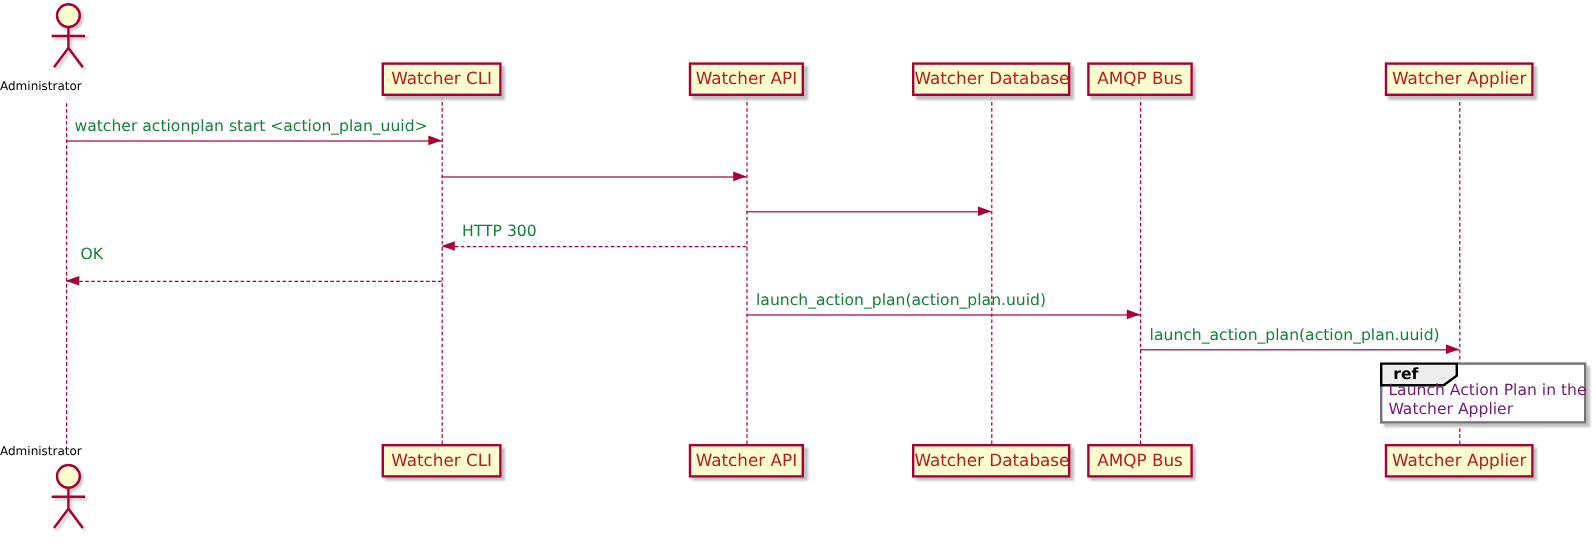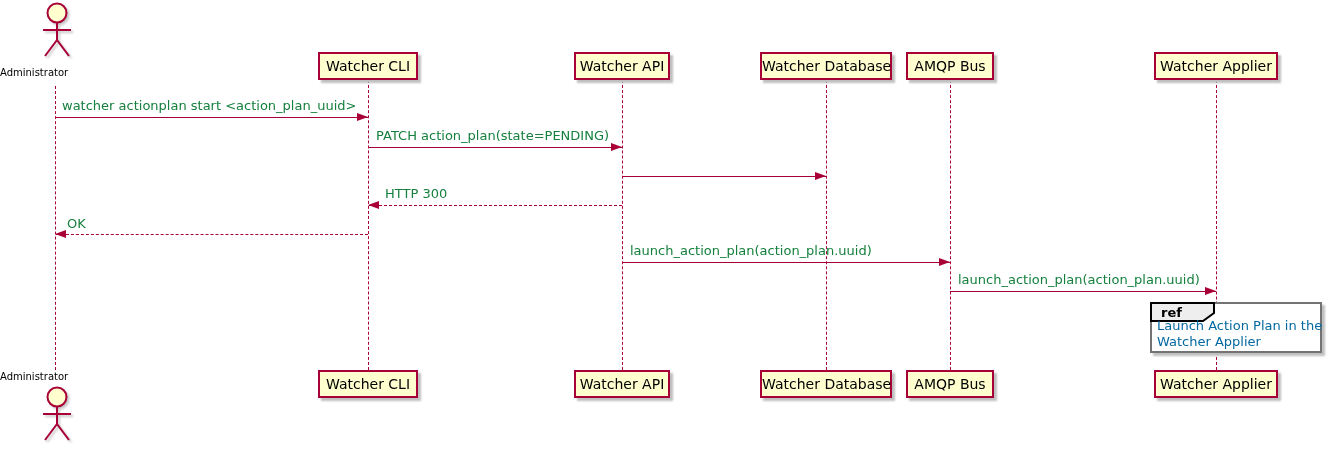--- a/index.html
+++ b/index.html
@@ -6,21 +6,21 @@
   .canvas{
     position:relative;width:1330px;height:456px;background:#ffffff;
     font-family:"DejaVu Sans","Liberation Sans",sans-serif;
     overflow:hidden;color:#000;
   }
   .lifeline{
     position:absolute;width:0;border-left:1px dashed #A80036;
   }
   .pbox{
     position:absolute;height:24px;line-height:24px;text-align:center;
-    background:#FEFECE;border:2px solid #A80036;font-size:14px;color:#000000;
+    background:#FEFECE;border:2px solid #A80036;font-size:14px;color:#b91c1c;
     box-shadow:3px 3px 2px #bfbfbf;white-space:nowrap;
   }
   .msg-label{
     position:absolute;font-size:13px;height:16px;line-height:16px;
     color:#15803d;white-space:nowrap;
   }
   .msg-line{position:absolute;height:0;}
   .msg-line.solid{border-top:1.5px solid #A80036;}
   .msg-line.dashed{border-top:1.5px dashed #A80036;}
   .arrow-right{
@@ -40,21 +40,21 @@
   .refbox{
     position:absolute;left:1150px;top:302px;width:168px;height:47px;
     background:#ffffff;border:2px solid #737373;box-shadow:3px 3px 2px #bfbfbf;
     box-sizing:content-box;
   }
   .ref-tab{position:absolute;left:-2px;top:-2px;}
   .ref-tab-text{
     position:absolute;left:9px;top:1px;font-size:13px;font-weight:bold;color:#000;
   }
   .ref-body{
-    position:absolute;left:5px;top:14px;font-size:13px;line-height:15.5px;color:#0369a1;
+    position:absolute;left:5px;top:14px;font-size:13px;line-height:15.5px;color:#701a75;
     white-space:nowrap;
   }
 </style>
 </head>
 <body>
 
 <div class="canvas">
 
   <div class="lifeline" style="left:55px;top:86px;height:284px"></div>
   <div class="lifeline" style="left:368px;top:80px;height:290px"></div>
@@ -75,32 +75,31 @@
   <div class="pbox" style="left:318px;top:52px;width:96px">Watcher CLI</div>
   <div class="pbox" style="left:574px;top:52px;width:92px">Watcher API</div>
   <div class="pbox" style="left:760px;top:52px;width:128px">Watcher Database</div>
   <div class="pbox" style="left:906px;top:52px;width:84px">AMQP Bus</div>
   <div class="pbox" style="left:1154px;top:52px;width:120px">Watcher Applier</div>
 
   <div class="msg-label" style="left:62px;top:98px">watcher actionplan start &lt;action_plan_uuid&gt;</div>
   <div class="msg-line solid" style="left:55px;top:117px;width:313px"></div>
   <div class="arrow-right" style="left:357px;top:113px"></div>
 
-  <div class="msg-label" style="left:376px;top:128px">PATCH action_plan(state=PENDING)</div>
   <div class="msg-line solid" style="left:368px;top:147px;width:254px"></div>
   <div class="arrow-right" style="left:611px;top:143px"></div>
 
   <div class="msg-line solid" style="left:622px;top:176px;width:204px"></div>
   <div class="arrow-right" style="left:815px;top:172px"></div>
 
   <div class="msg-label" style="left:385px;top:186px">HTTP 300</div>
   <div class="msg-line dashed" style="left:369px;top:205px;width:253px"></div>
   <div class="arrow-left" style="left:368px;top:201px"></div>
 
-  <div class="msg-label" style="left:67px;top:216px">OK</div>
+  <div class="msg-label" style="left:67px;top:205px">OK</div>
   <div class="msg-line dashed" style="left:56px;top:234px;width:312px"></div>
   <div class="arrow-left" style="left:55px;top:230px"></div>
 
   <div class="msg-label" style="left:630px;top:243px">launch_action_plan(action_plan.uuid)</div>
   <div class="msg-line solid" style="left:622px;top:262px;width:328px"></div>
   <div class="arrow-right" style="left:939px;top:258px"></div>
 
   <div class="msg-label" style="left:958px;top:272px">launch_action_plan(action_plan.uuid)</div>
   <div class="msg-line solid" style="left:950px;top:291px;width:266px"></div>
   <div class="arrow-right" style="left:1205px;top:287px"></div>

